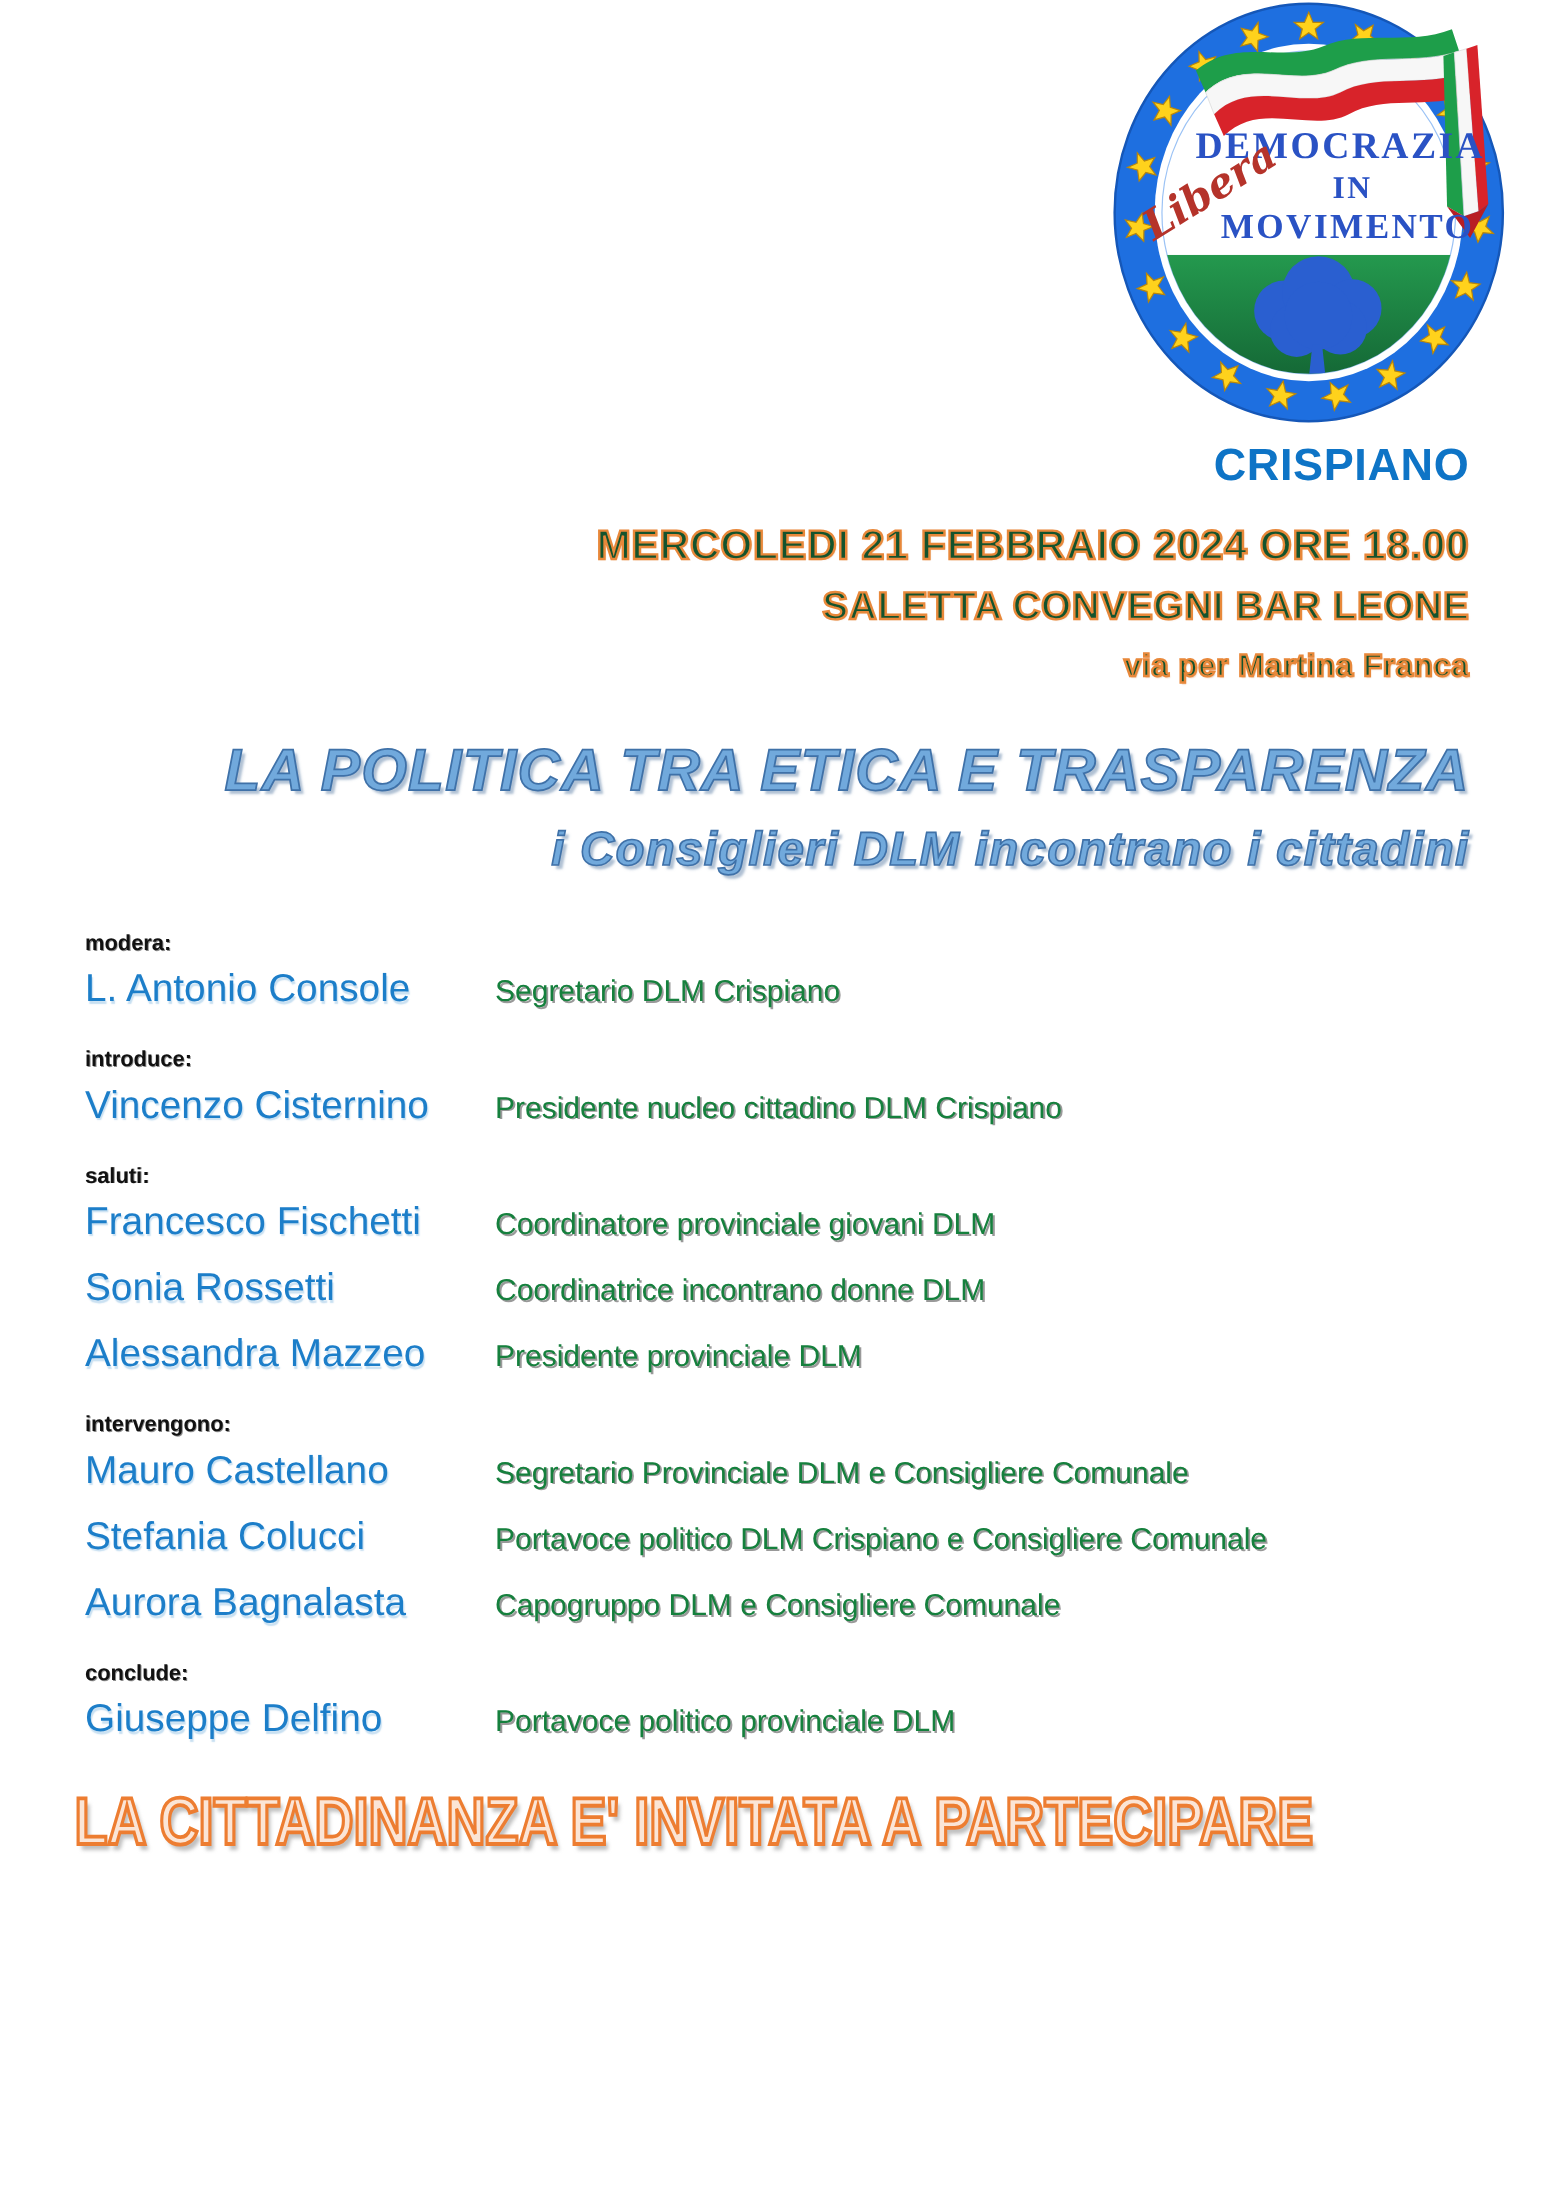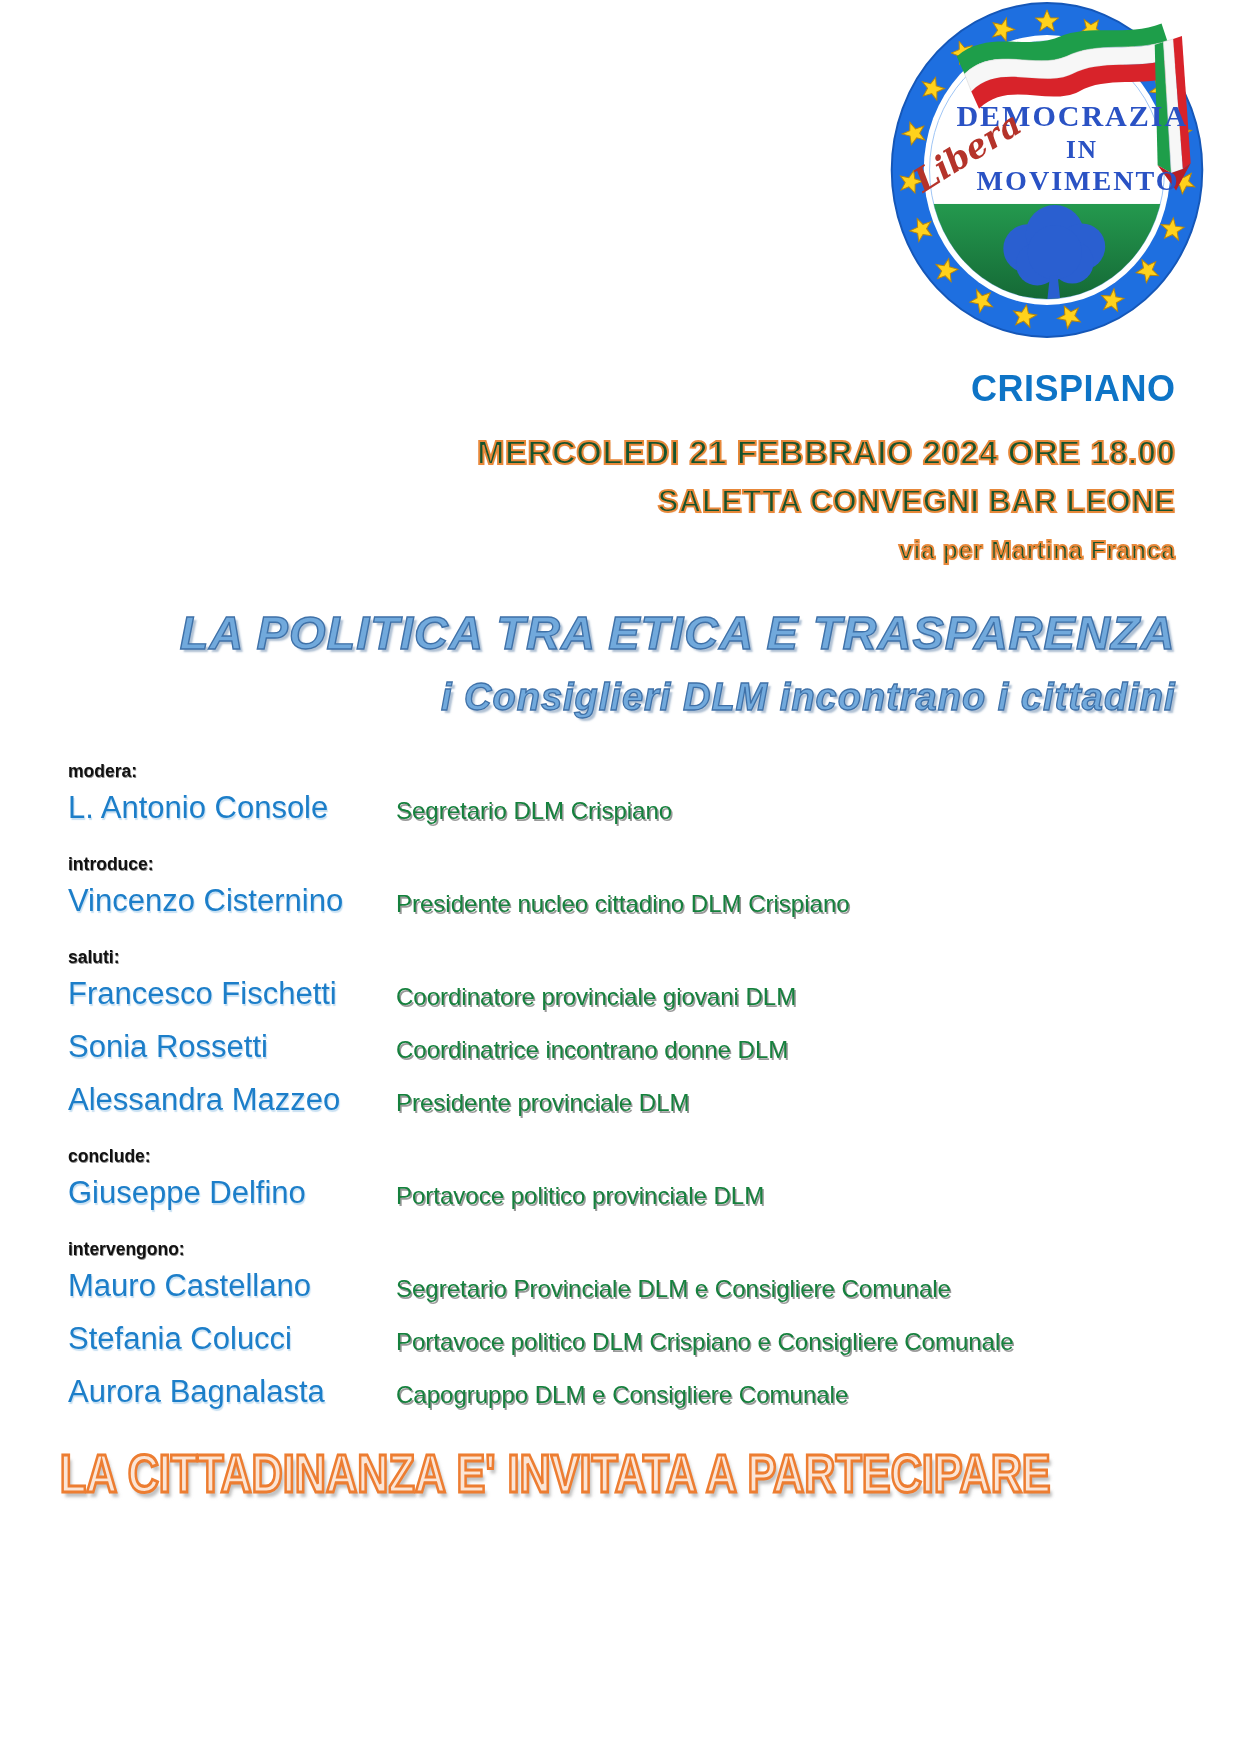--- a/index.html
+++ b/index.html
@@ -7,21 +7,21 @@
     position:relative;
     width:1241px;height:1755px;
     background:#ffffff;
     overflow:hidden;
     font-family:"Liberation Sans",sans-serif;
   }
   .top-block{width:1110px;margin:0 auto;text-align:right;}
   .logo-wrap{display:inline-block;transform:translateX(36px);line-height:0;}
 
   .city{
-    margin-top:24px;
+    margin-top:6px;
     font-size:36px;font-weight:700;
     color:#0e74c6;letter-spacing:.5px;
   }
   .when{margin-top:24px;}
   .when-line{
     font-weight:700;
     color:#14532d;
     -webkit-text-stroke:1.9px #e8883a;
     text-shadow:1px 1px 1px rgba(210,130,60,.35);
     letter-spacing:.5px;
@@ -216,40 +216,40 @@
         <span class="person-name">Sonia Rossetti</span>
         <span class="person-role">Coordinatrice incontrano donne DLM</span>
       </div>
       <div class="person-row">
         <span class="person-name">Alessandra Mazzeo</span>
         <span class="person-role">Presidente provinciale DLM</span>
       </div>
     </div>
 
     <div class="section">
+      <div class="section-label">intervengono:</div>
+      <div class="person-row">
+        <span class="person-name">Mauro Castellano</span>
+        <span class="person-role">Segretario Provinciale DLM e Consigliere Comunale</span>
+      </div>
+      <div class="person-row">
+        <span class="person-name">Stefania Colucci</span>
+        <span class="person-role">Portavoce politico DLM Crispiano e Consigliere Comunale</span>
+      </div>
+      <div class="person-row">
+        <span class="person-name">Aurora Bagnalasta</span>
+        <span class="person-role">Capogruppo DLM e Consigliere Comunale</span>
+      </div>
+    </div>
+
+    <div class="section">
       <div class="section-label">conclude:</div>
       <div class="person-row">
         <span class="person-name">Giuseppe Delfino</span>
         <span class="person-role">Portavoce politico provinciale DLM</span>
-      </div>
-    </div>
-
-    <div class="section">
-      <div class="section-label">intervengono:</div>
-      <div class="person-row">
-        <span class="person-name">Mauro Castellano</span>
-        <span class="person-role">Segretario Provinciale DLM e Consigliere Comunale</span>
-      </div>
-      <div class="person-row">
-        <span class="person-name">Stefania Colucci</span>
-        <span class="person-role">Portavoce politico DLM Crispiano e Consigliere Comunale</span>
-      </div>
-      <div class="person-row">
-        <span class="person-name">Aurora Bagnalasta</span>
-        <span class="person-role">Capogruppo DLM e Consigliere Comunale</span>
       </div>
     </div>
 
   </div>
 
   <div class="footer-banner">
     <span>LA CITTADINANZA E' INVITATA A PARTECIPARE</span>
   </div>
 
 </div>

